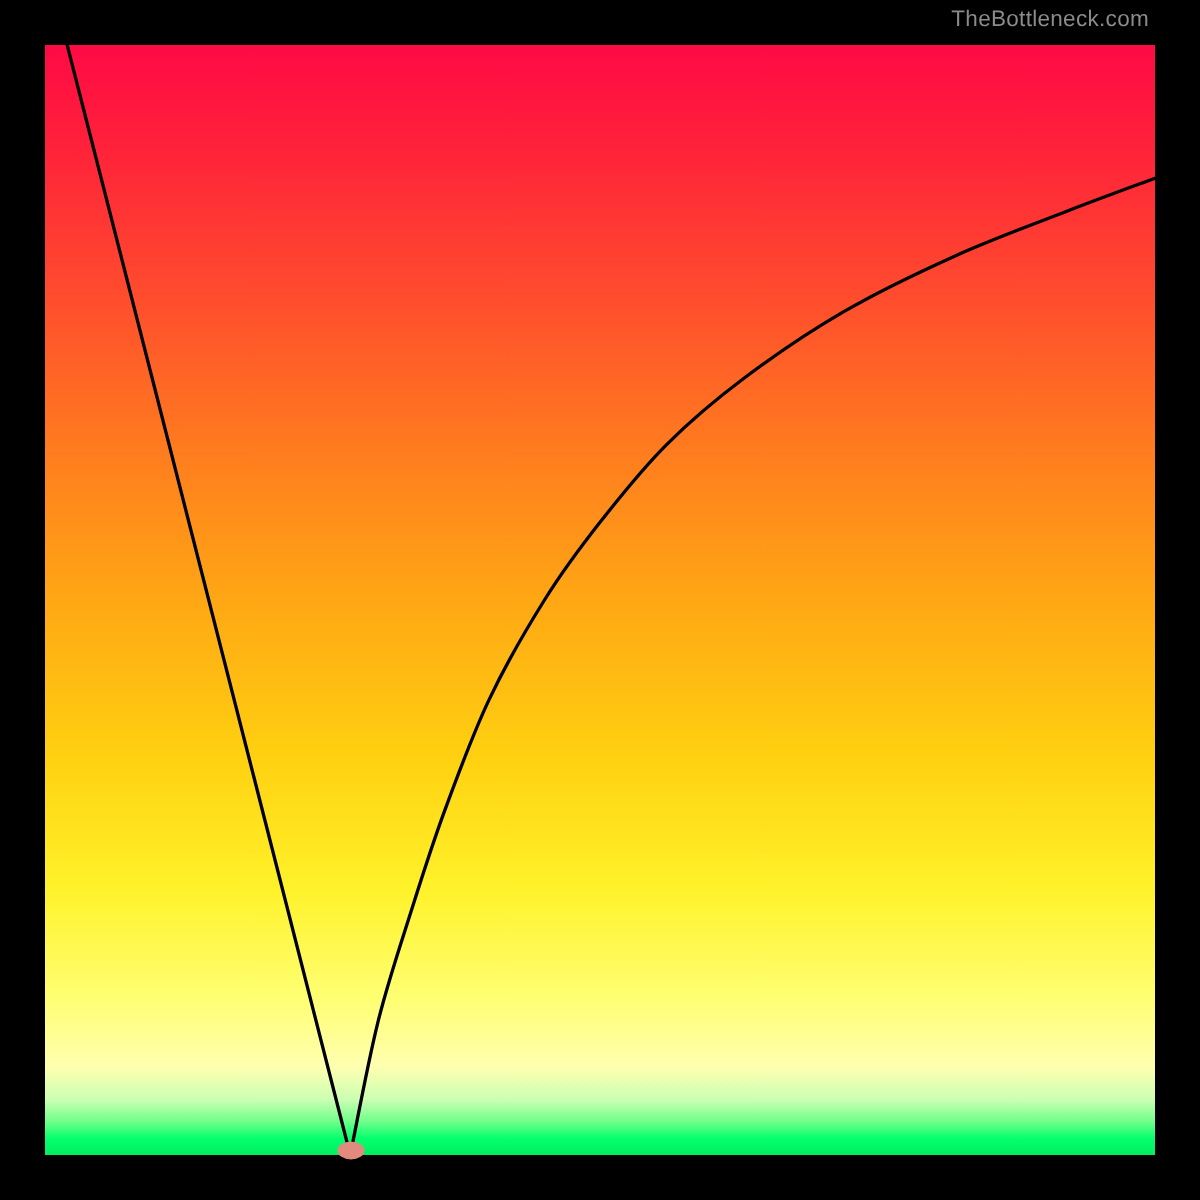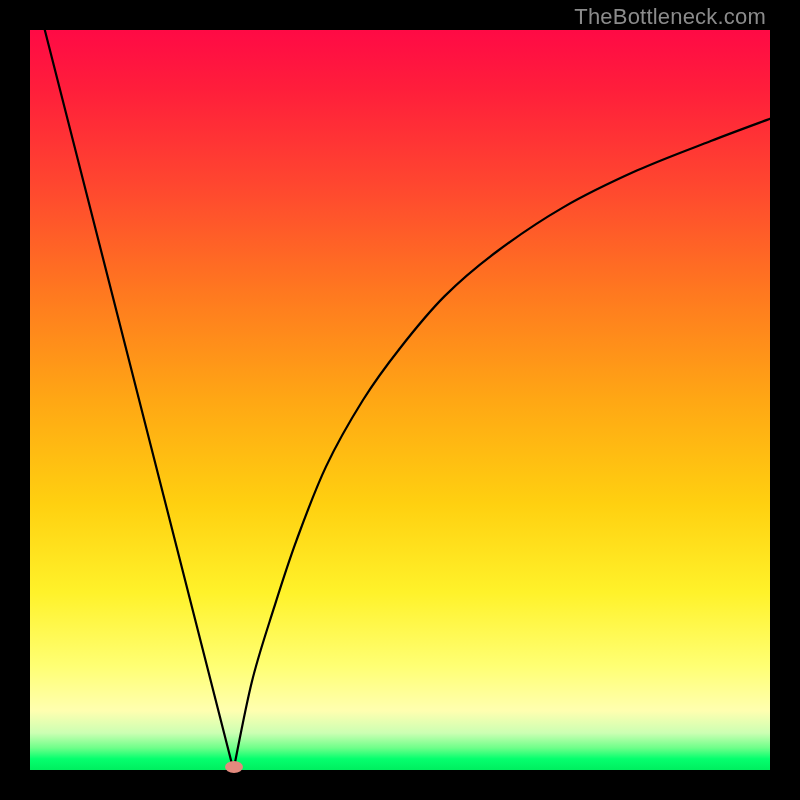--- a/index.html
+++ b/index.html
@@ -39,21 +39,21 @@
       #6fff8a 97%,
       #05ff6e 98.5%,
       #00ee5f 100%
     );
   }
   .watermark {
     position: absolute;
     top: 4px;
     right: 34px;
     color: #8b8b8b;
-    font-size: 22px;
+    font-size: 15px;
     font-weight: 400;
     letter-spacing: 0.2px;
     user-select: none;
   }
   svg.curve {
     position: absolute;
     left: 30px;
     top: 30px;
     width: 740px;
     height: 740px;

